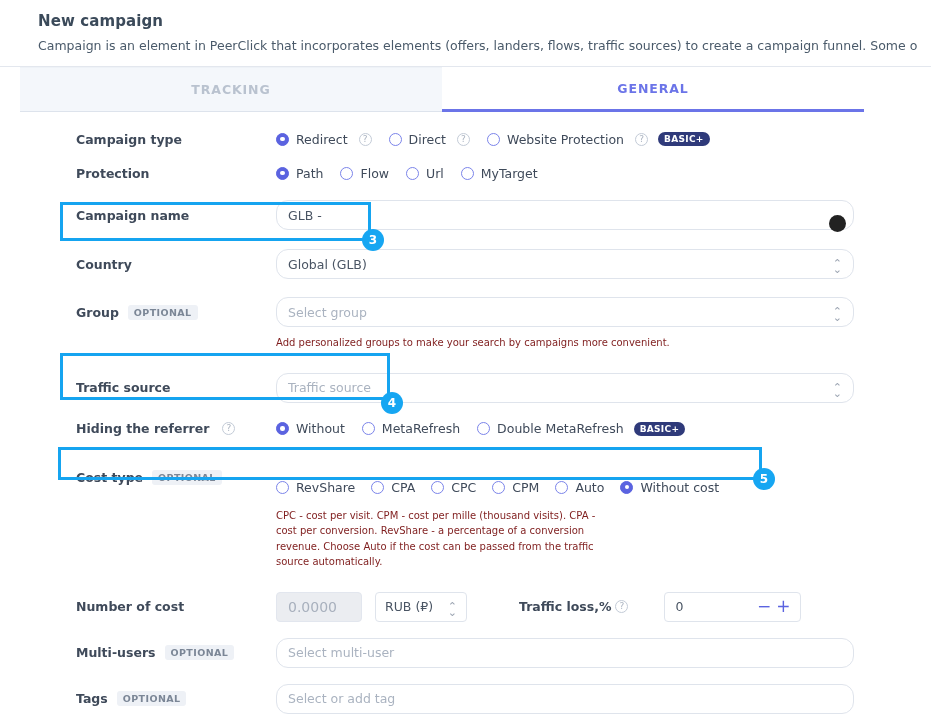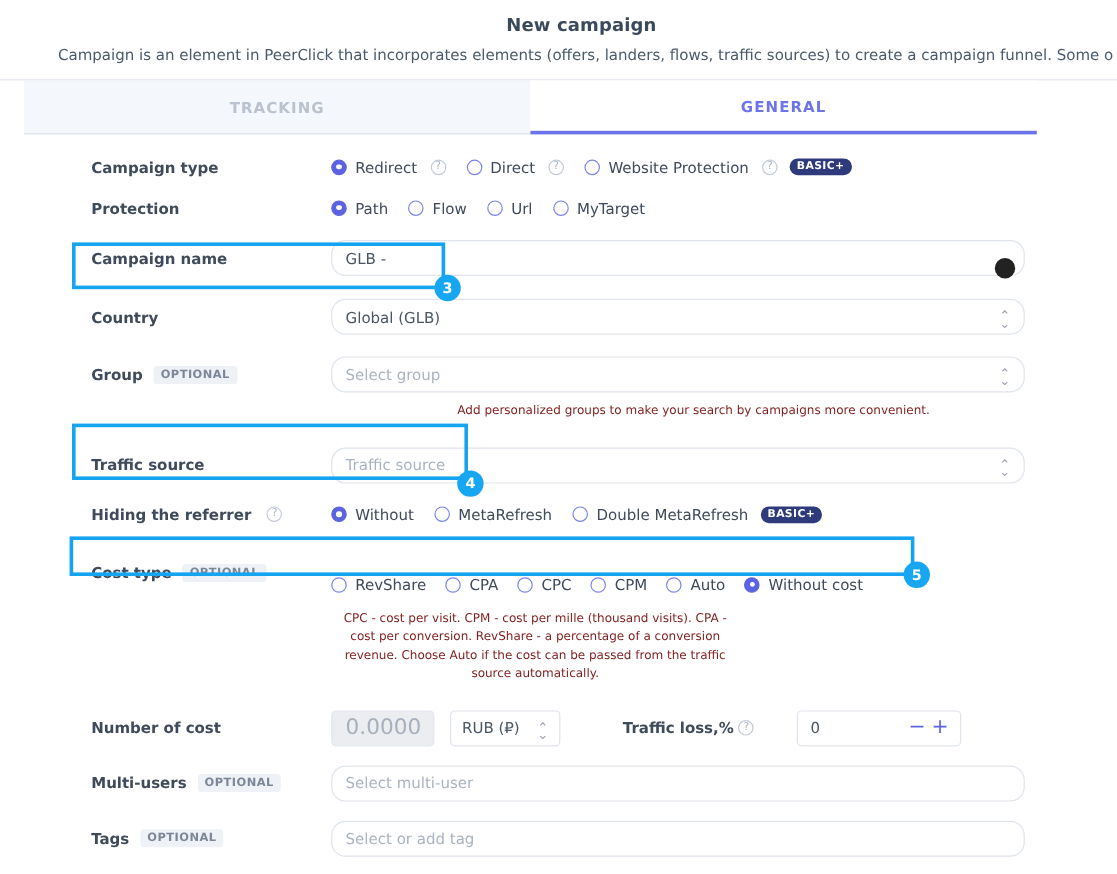--- a/index.html
+++ b/index.html
@@ -3,21 +3,21 @@
 <meta charset="utf-8">
 <style>
   * { box-sizing: border-box; }
   html, body {
     margin: 0; padding: 0;
     width: 931px; height: 728px;
     background: #ffffff;
     font-family: "DejaVu Sans", "Liberation Sans", sans-serif;
     overflow: hidden;
   }
-  .page { position: relative; width: 931px; height: 549px; background:#fff;text-align:center; }
+  .page { position: relative; width: 931px; height: 549px; background:#fff; }
 
   
   .hdr { padding: 8px 0 0 38px; }
   .hdr-title {
     font-size: 15px; font-weight: 700; color:#3b4a5a; letter-spacing:.1px;
     margin: 4px 0 8px 0;
   }
   .hdr-desc {
     font-size: 12.5px; color:#4a5a6a; white-space: nowrap; overflow: hidden;
     width: 900px;
@@ -77,21 +77,21 @@
   .inp.wide { width:578px;border-radius:12px; }
   .sel { justify-content:space-between; }
   .chev { color:#9aa3b1; font-size:11px; line-height:1; }
   .chev span { display:block; height:6px; }
 
   .hint { font-size:10px; color:#7f1d1d; line-height:1.55; padding-left:276px; max-width:880px; }
   .hint.narrow { max-width:616px; }
 
   .cost-num {
     width:86px; height:30px; border:1px solid #e2e6ee; border-radius:4px; background:#ebedf1;
-    display:flex; align-items:center; padding:0 11px; font-size:18px; color:#a8b0bd;
+    display:flex; align-items:center; padding:0 11px; font-size:14px; color:#a8b0bd;
   }
   .cur {
     width:92px; height:30px; border:1px solid #dfe4ec; border-radius:4px; background:#fff;
     display:flex; align-items:center; justify-content:space-between; padding:0 9px;
     font-size:12.5px; color:#4a5564; margin-left:13px;
   }
   .tl-lbl { margin-left:52px; font-size:12.5px; font-weight:700; color:#3f4a5a;
             display:flex; align-items:center; }
   .stepper {
     width:137px; height:30px; border:1px solid #dfe4ec; border-radius:4px; background:#fff;

